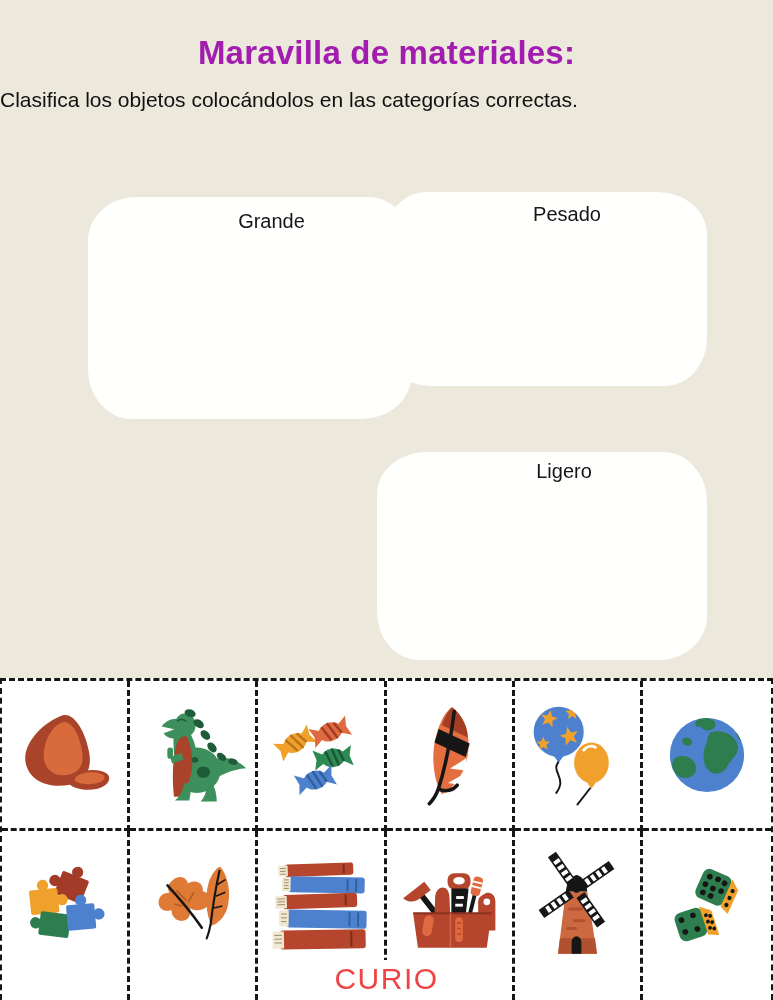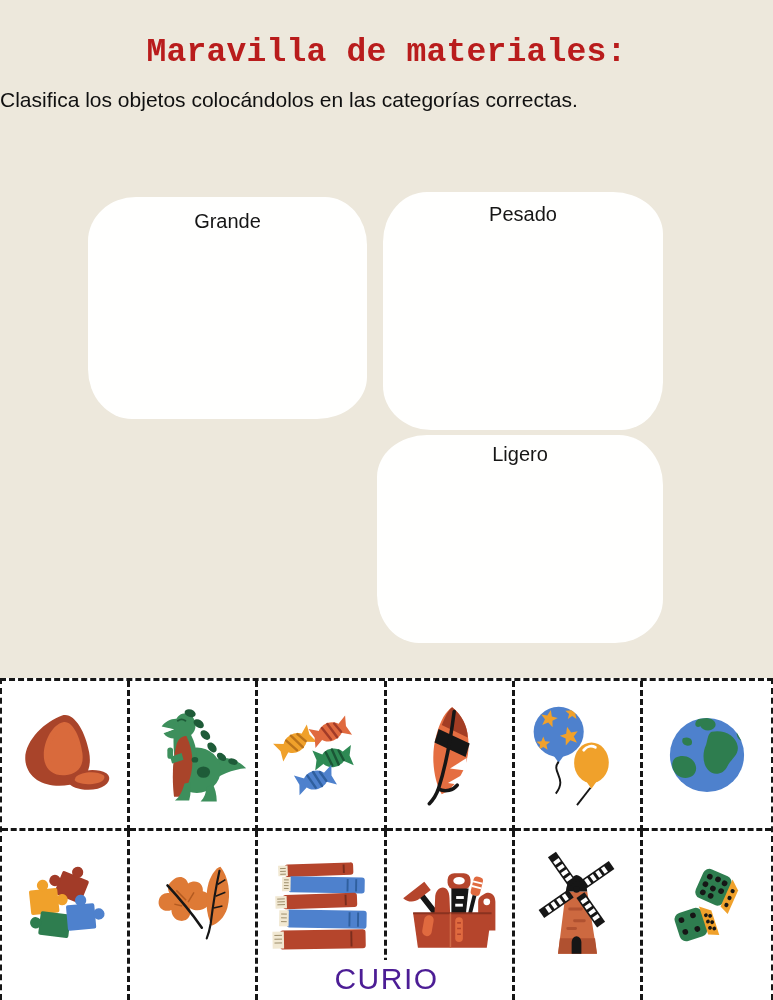--- a/index.html
+++ b/index.html
@@ -10,51 +10,52 @@
     margin:0 auto;
     background:#ede8dc;
     overflow:hidden;
     font-family:"Liberation Sans", sans-serif;
     color:#161616;
   }
   
   .title{
     margin-top:34px;
     text-align:center;
-    font-family:Liberation Mono, monospace;
+    font-family:Liberation Sans, sans-serif;
     font-weight:700;
     font-size:33px;
     line-height:1.13;
-    color:#b91c1c;
+    color:#a21caf;
     letter-spacing:.2px;
   }
   .instructions{
     margin-top:16px;
     font-size:21px;
     line-height:1.24;
     color:#101010;
   }
   
   .catbox{
     position:absolute;
     background:#fffffe;
     text-align:center;
     font-size:20px;
+    padding-left:44px;
   }
   .catbox .catlabel{display:inline-block;}
   .box-grande{left:88px; top:197px; width:279px; height:222px;
     border-radius:48px 42px 50px 44px / 44px 48px 42px 50px; padding-top:0;}
   .box-grande .catlabel{margin-top:13px;}
-  .box-pesado{left:383px; top:192px; width:280px; height:238px;
+  .box-pesado{left:383px; top:192px; width:280px; height:194px;
     border-radius:44px 50px 42px 48px / 50px 42px 48px 44px;}
   .box-pesado .catlabel{margin-top:11px;}
   .box-chico{left:88px; top:437px; width:280px; height:228px;
     border-radius:42px 48px 44px 50px / 48px 44px 50px 42px;}
   .box-chico .catlabel{margin-top:14px;}
-  .box-ligero{left:377px; top:435px; width:286px; height:208px;
+  .box-ligero{left:377px; top:452px; width:286px; height:208px;
     border-radius:50px 44px 48px 42px / 42px 50px 44px 48px;}
   .box-ligero .catlabel{margin-top:8px;}
   
   .cards{
     position:absolute;
     left:0; top:678px;
     width:773px; height:322px;
     background:#ffffff;
     display:grid;
     grid-template-columns:repeat(6,1fr);
@@ -78,21 +79,21 @@
   
   .brand{
     position:absolute;
     left:50%; bottom:0;
     transform:translateX(-50%);
     background:#ffffff;
     padding:2px 12px 4px 12px;
     font-size:30px;
     font-weight:500;
     letter-spacing:1.5px;
-    color:#4c1d95;
+    color:#ef4444;
   }
 </style>
 </head>
 <body>
 
 <div class="sheet">
 
   <div class="title">
     <div>Maravilla de materiales:</div>
   </div>

